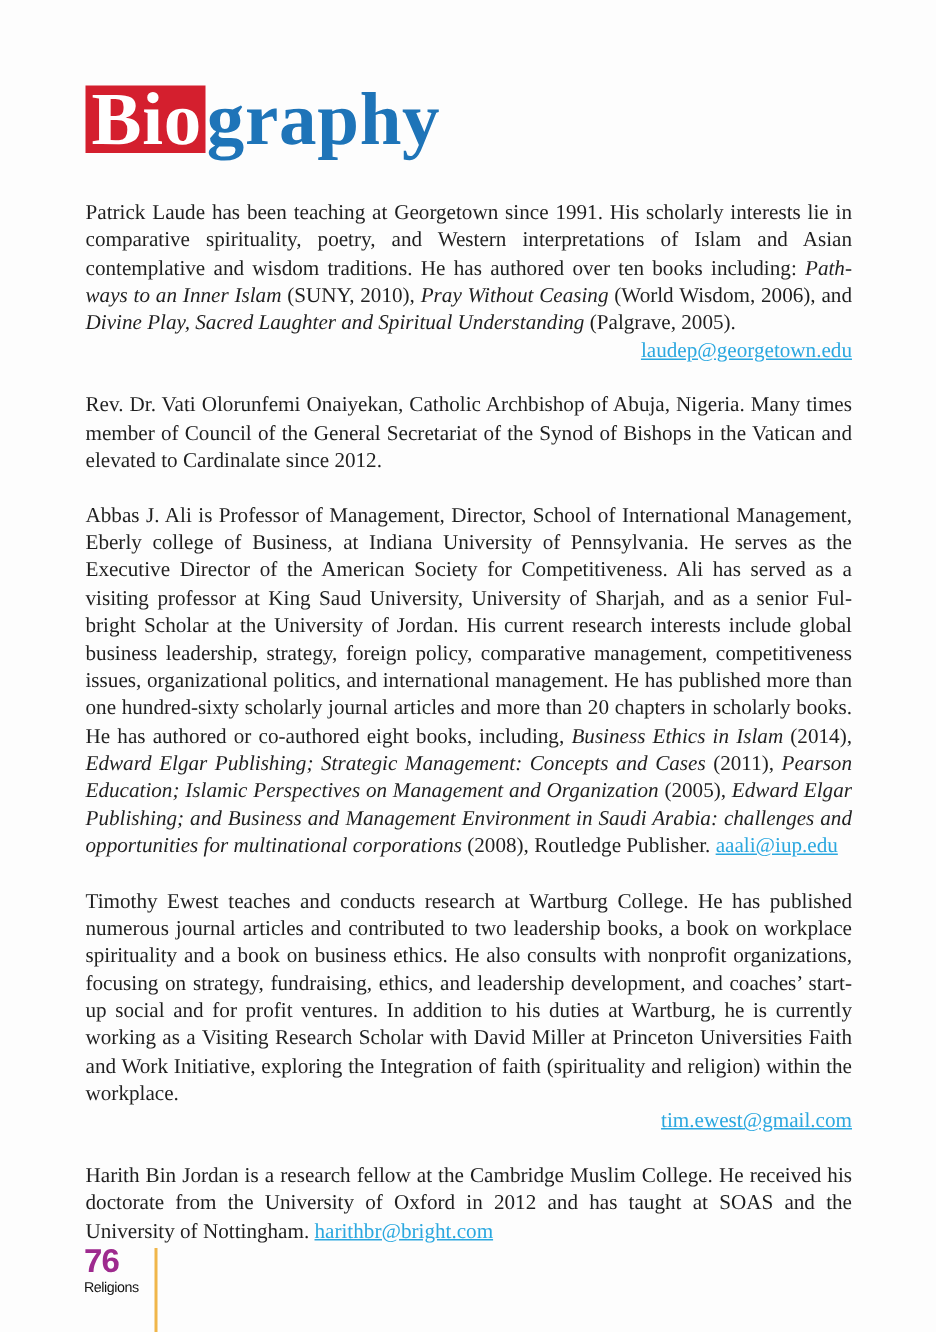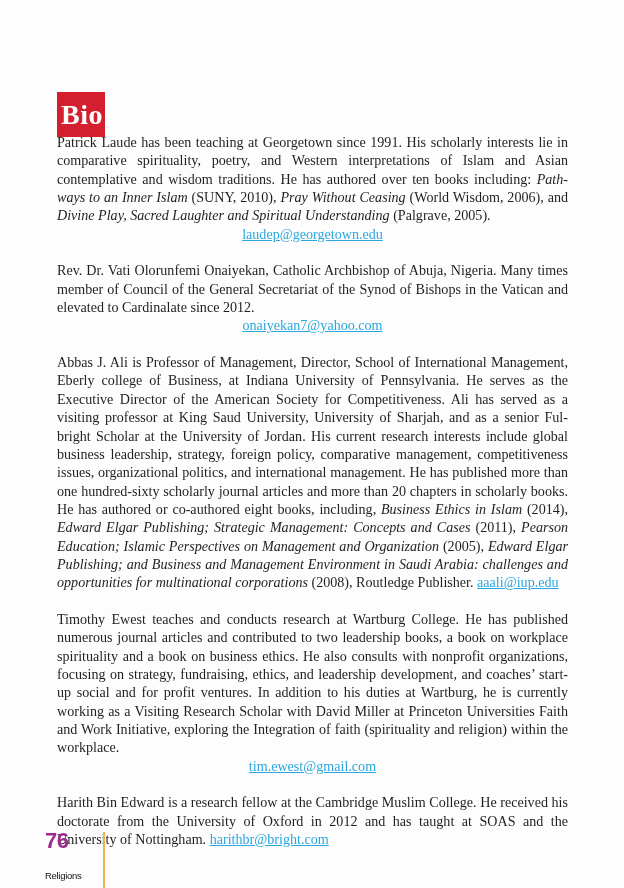--- a/index.html
+++ b/index.html
@@ -17,24 +17,23 @@
     }
     .page-title {
       position: absolute;
       left: 57px;
       top: 57px;
       height: 45px;
       display: flex;
       align-items: stretch;
       font-family: "Liberation Serif", "DejaVu Serif", serif;
       font-weight: bold;
-      font-size: 28px;
+      font-size: 50px;
       line-height: 45px;
       letter-spacing: 0.5px;
-      margin-top: 35px;
     }
     .title-red {
       background: #d41f2e;
       color: #ffffff;
       padding: 0 2px 0 4px;
     }
     .title-blue {
       color: #1e74b8;
       padding-left: 1px;
     }
@@ -57,64 +56,65 @@
     .bio em {
       font-style: italic;
     }
     .email {
       color: #2aa7df;
       text-decoration: underline;
       cursor: pointer;
     }
     .email-line {
       display: block;
-      text-align: center;
+      text-align: right;
     }
     .footer {
       position: absolute;
-      left: 45px;
+      left: 56px;
       top: 830px;
     }
     .page-number {
       font-family: "Liberation Sans", "DejaVu Sans", sans-serif;
       font-weight: bold;
       font-size: 22px;
       line-height: 22px;
       color: #9e2a8e;
       letter-spacing: -0.5px;
     }
     .magazine-name {
       font-family: "Liberation Sans", "DejaVu Sans", sans-serif;
       font-size: 9.5px;
       line-height: 11px;
       color: #111111;
       letter-spacing: -0.3px;
-      margin-top: 18px;
+      margin-top: 1px;
     }
     .footer-rule {
       position: absolute;
       left: 103px;
       top: 832px;
       width: 1.5px;
       height: 56px;
       background: #f0b64a;
     }
   </style>
 </head>
 <body>
 
 <div class="page-title">
   <span class="title-red">Bio</span>
+    <span class="title-blue">graphy</span>
 </div>
 
 <div class="content" id="bio-list">
     <p class="bio"><span class="name">Patrick Laude</span><span> has been teaching at Georgetown since 1991. His scholarly interests lie in comparative spirituality, poetry, and Western interpretations of Islam and Asian contemplative and wisdom traditions. He has authored over ten books including: </span><em>Path­ways to an Inner Islam</em><span> (SUNY, 2010), </span><em>Pray Without Ceasing</em><span> (World Wisdom, 2006), and </span><em>Divine Play, Sacred Laughter and Spiritual Understanding</em><span> (Palgrave, 2005).</span><a class="email email-line" href="mailto:laudep@georgetown.edu">laudep@georgetown.edu</a></p>
-    <p class="bio"><span class="name">Rev. Dr. Vati Olorunfemi Onaiyekan</span><span>, Catholic Archbishop of Abuja, Nigeria. Many times member of Council of the General Secretariat of the Synod of Bishops in the Vati­can and elevated to Cardinalate since 2012.</span><a class="email email-line" href="mailto:onaiyekan7@yahoo.com">onaiyekan7@yahoo.com</a></p>
+    <p class="bio"><span class="name">Rev. Dr. Vati Olorunfemi Onaiyekan</span><span>, Catholic Archbishop of Abuja, Nigeria. Many times member of Council of the General Secretariat of the Synod of Bishops in the Vati­can and elevated to Cardinalate since 2012.</span></p>
     <p class="bio"><span class="name">Abbas J. Ali</span><span> is Professor of Management, Director, School of International Manage­ment, Eberly college of Business, at Indiana University of Pennsylvania. He serves as the Executive Director of the American Society for Competitiveness. Ali has served as a visiting professor at King Saud University, University of Sharjah, and as a senior Ful­bright Scholar at the University of Jordan. His current research interests include global business leadership, strategy, foreign policy, comparative management, competitive­ness issues, organizational politics, and international management. He has published more than one hundred-sixty scholarly journal articles and more than 20 chapters in scholarly books. He has authored or co-authored eight books, including, </span><em>Business Ethics in Islam</em><span> (2014), </span><em>Edward Elgar Publishing; Strategic Management: Concepts and Cas­es</em><span> (2011), </span><em>Pearson Education; Islamic Perspectives on Management and Organization</em><span> (2005), </span><em>Edward Elgar Publishing; and Business and Management Environment in Saudi Arabia: challenges and opportunities for multinational corporations</em><span> (2008), Routledge Publisher. </span><a class="email" href="mailto:aaali@iup.edu">aaali@iup.edu</a></p>
     <p class="bio"><span class="name">Timothy Ewest</span><span> teaches and conducts research at Wartburg College. He has published numerous journal articles and contributed to two leadership books, a book on work­place spirituality and a book on business ethics. He also consults with nonprofit or­ganizations, focusing on strategy, fundraising, ethics, and leadership development, and coaches’ start-up social and for profit ventures. In addition to his duties at Wartburg, he is currently working as a Visiting Research Scholar with David Miller at Princeton Universities Faith and Work Initiative, exploring the Integration of faith (spirituality and religion) within the workplace.</span><a class="email email-line" href="mailto:tim.ewest@gmail.com">tim.ewest@gmail.com</a></p>
-    <p class="bio"><span class="name">Harith Bin Edward</span><span> is a research fellow at the Cambridge Muslim College. He received his doctorate from the University of Oxford in 2012 and has taught at SOAS and the University of Nottingham. </span><a class="email" href="mailto:harithbr@gmail.com">harithbr@bright.com</a></p>
+    <p class="bio"><span class="name">Harith Bin Jordan</span><span> is a research fellow at the Cambridge Muslim College. He received his doctorate from the University of Oxford in 2012 and has taught at SOAS and the University of Nottingham. </span><a class="email" href="mailto:harithbr@gmail.com">harithbr@bright.com</a></p>
   </div>
 
 <div class="footer">
   <div class="page-number">76</div>
   <div class="magazine-name">Religions</div>
 </div>
 <div class="footer-rule"></div>
 
 </body></html>

